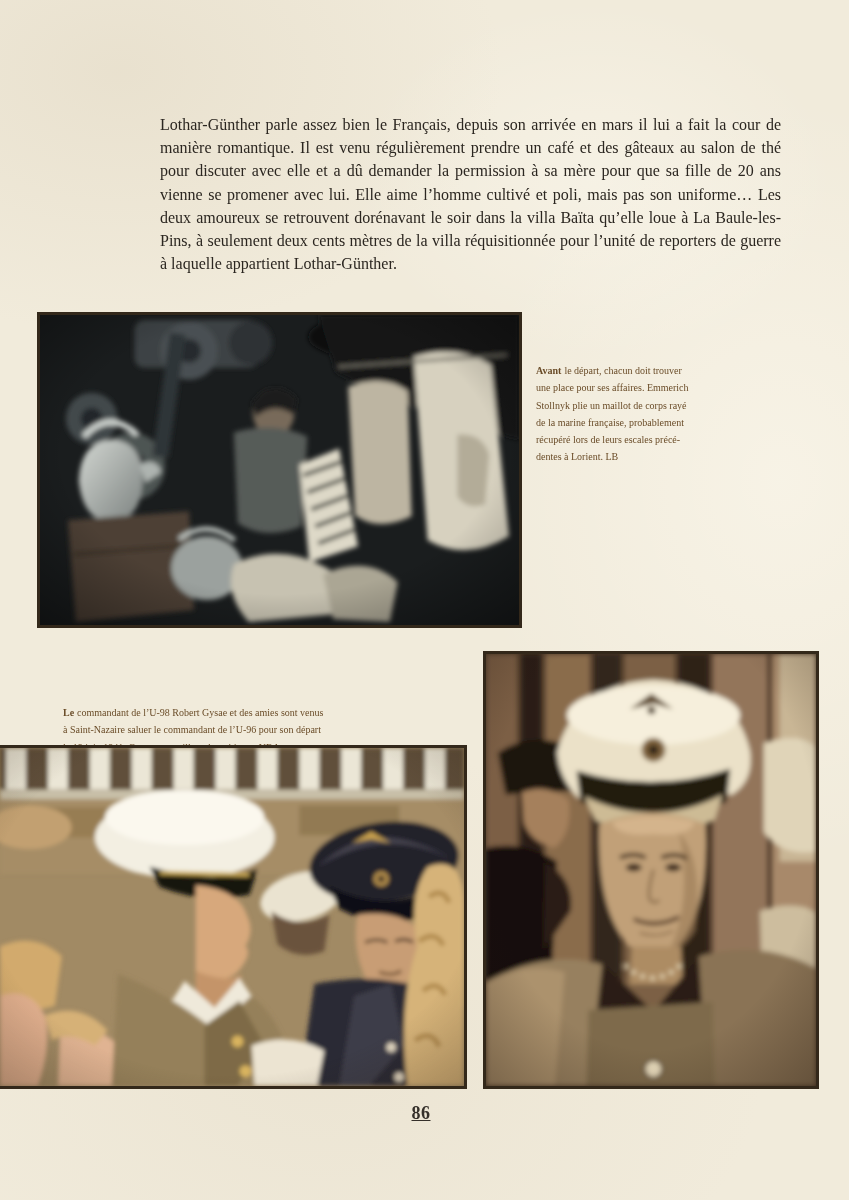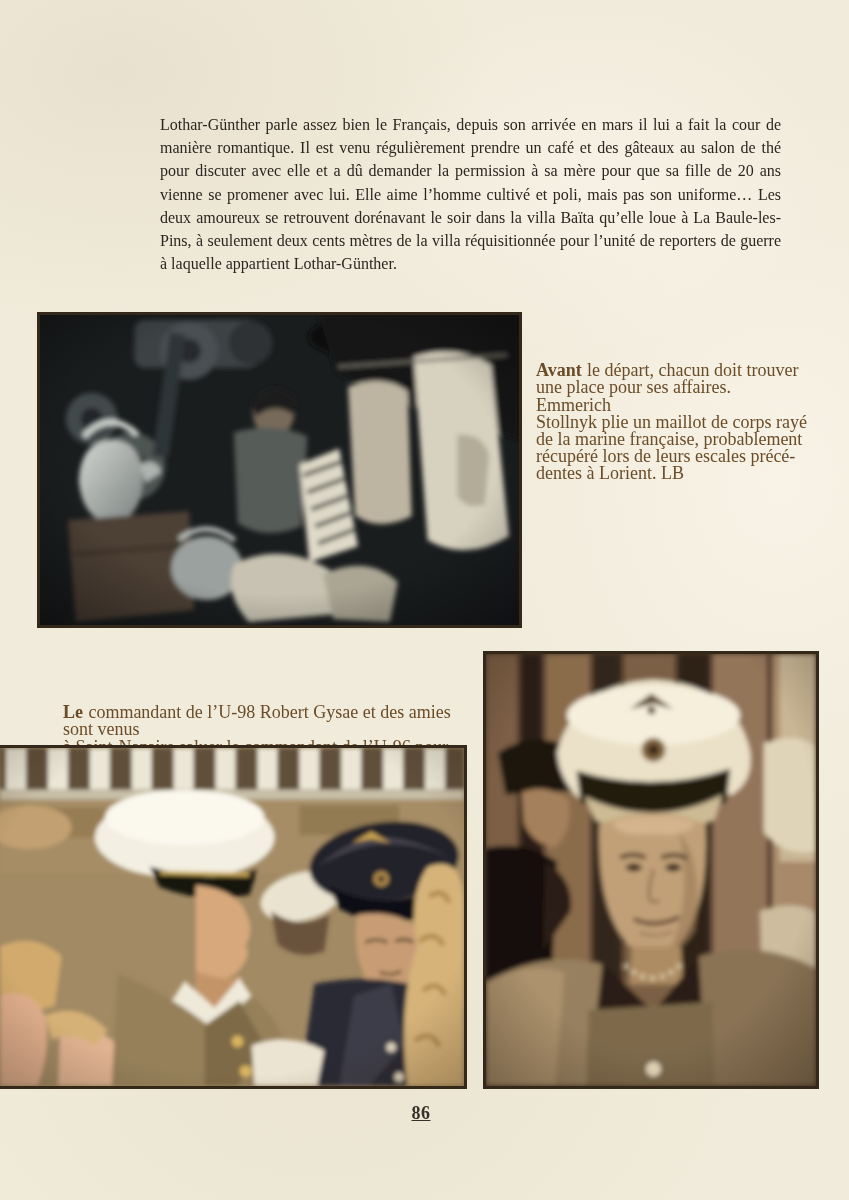--- a/index.html
+++ b/index.html
@@ -24,21 +24,21 @@
   .photo{
     position:absolute;box-sizing:border-box;
     border:3px solid #33281a;background:#111;
   }
   .photo svg{display:block;width:100%;height:100%;}
   #fig-uboat{left:37px;top:312px;width:485px;height:316px;}
   #fig-gysae{left:0;top:745px;width:467px;height:344px;border-left:none;}
   #fig-portrait{left:483px;top:651px;width:336px;height:438px;}
   .caption{
     position:absolute;
-    font-size:18px;line-height:17.2px;
+    font-size:10px;line-height:17.2px;
     color:#6a4c28;
     white-space:pre-line;
   }
   .caption b{margin-right:.30em;}
   #cap-stollnyk{left:536px;top:345px;width:272px;text-align:left;}
   #cap-commandant{left:512px;top:598px;width:280px;text-align:right;}
   #cap-gysae{left:63px;top:687px;width:412px;text-align:left;font-family:Liberation Serif, serif;}
   .page-number{
     position:absolute;left:0;top:1103px;width:842px;
     text-align:center;font-size:18px;font-weight:bold;color:#35302a;

